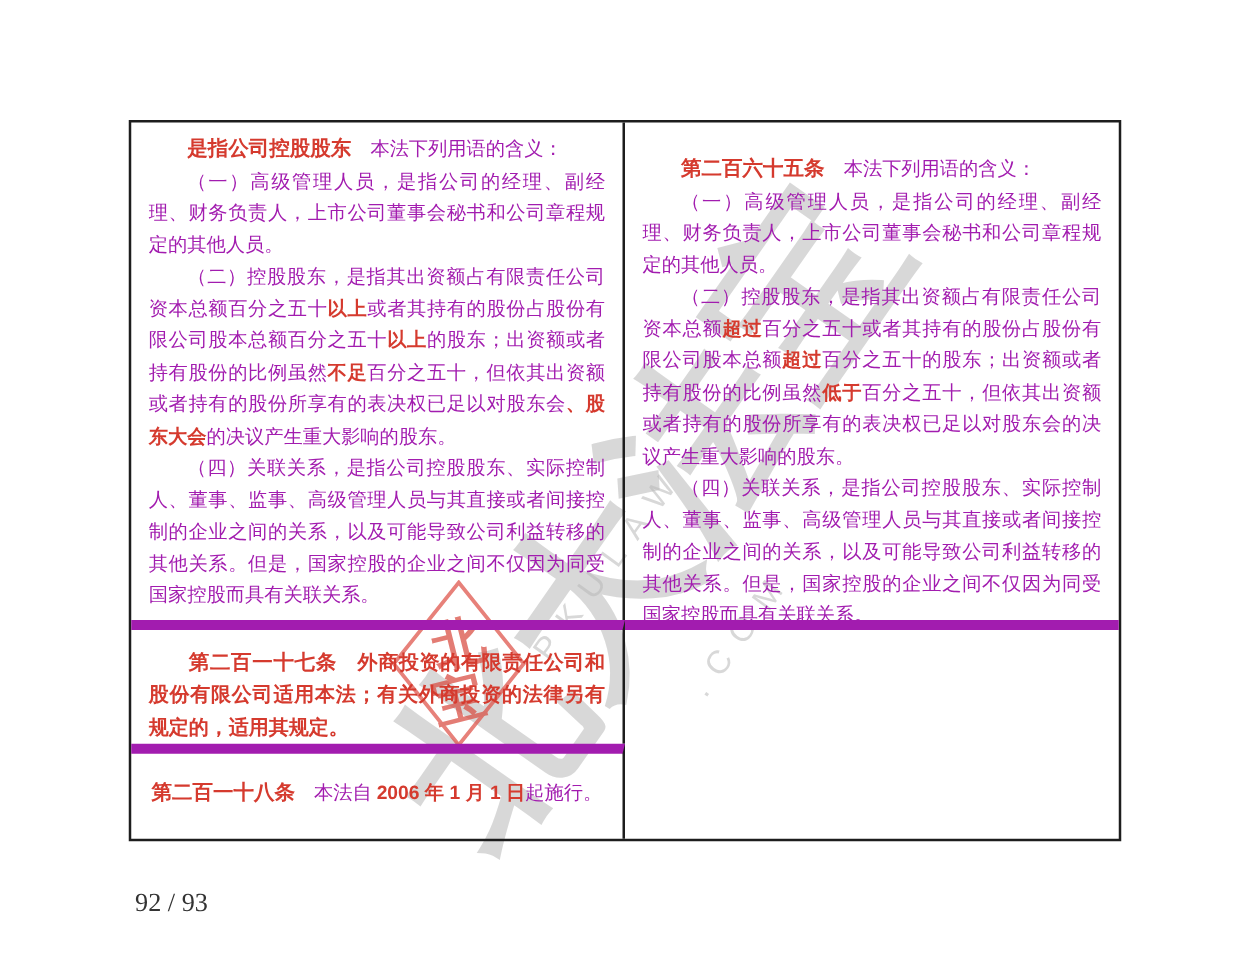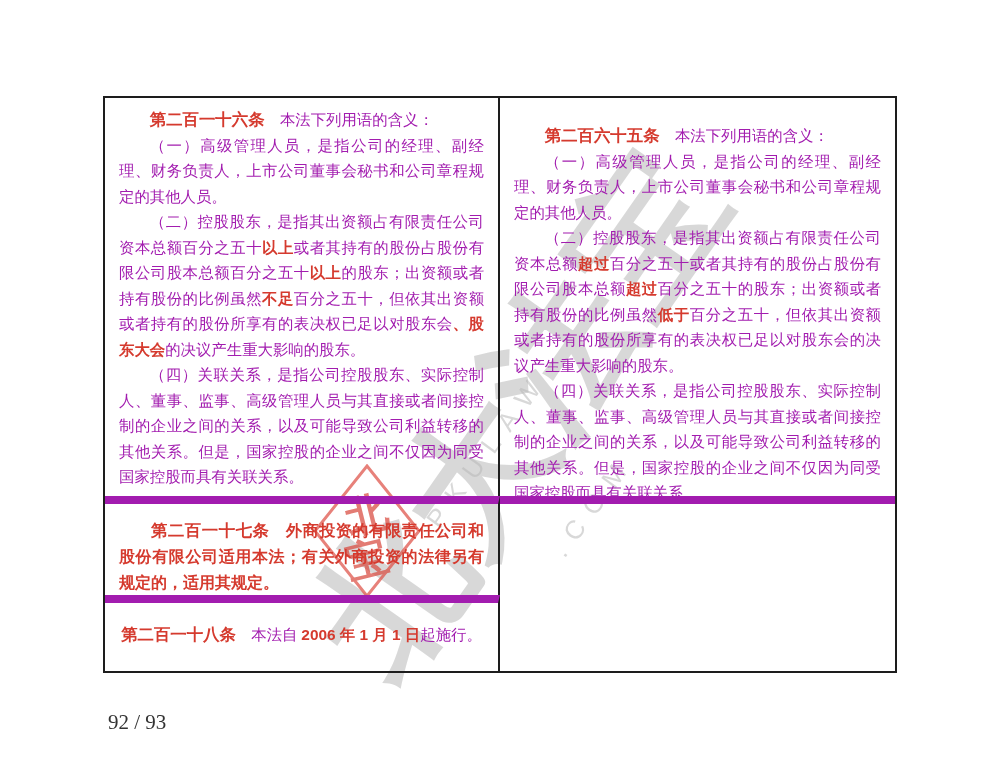--- a/index.html
+++ b/index.html
@@ -97,21 +97,21 @@
         <polygon points="54,2 106,67 54,132 2,67" fill="none" stroke="#de5147" stroke-width="3"></polygon>
       </svg>
       <div class="seal-char top">北</div>
       <div class="seal-char bottom">宝</div>
     </div>
   </div>
 
   <div class="content">
     <div class="doc-table">
         <div class="cell r0 c0">
-          <p class="para indent"><span class="run-h">第二百一十六条</span><span class="run-n">　本法下列用语的含义：</span></p>
+          <p class="para indent"><span class="run-h">是指公司控股股东</span><span class="run-n">　本法下列用语的含义：</span></p>
           <p class="para indent"><span class="run-n">（一）高级管理人员，是指公司的经理、副经理、财务负责人，上市公司董事会秘书和公司章程规定的其他人员。</span></p>
           <p class="para indent"><span class="run-n">（二）控股股东，是指其出资额占有限责任公司资本总额百分之五十</span><span class="run-r">以上</span><span class="run-n">或者其持有的股份占股份有限公司股本总额百分之五十</span><span class="run-r">以上</span><span class="run-n">的股东；出资额或者持有股份的比例虽然</span><span class="run-r">不足</span><span class="run-n">百分之五十，但依其出资额或者持有的股份所享有的表决权已足以对股东会</span><span class="run-r">、股东大会</span><span class="run-n">的决议产生重大影响的股东。</span></p>
           <p class="para indent"><span class="run-n">（四）关联关系，是指公司控股股东、实际控制人、董事、监事、高级管理人员与其直接或者间接控制的企业之间的关系，以及可能导致公司利益转移的其他关系。但是，国家控股的企业之间不仅因为同受国家控股而具有关联关系。</span></p>
         </div>
         <div class="cell r0 c1">
           <p class="para indent"><span class="run-h">第二百六十五条</span><span class="run-n">　本法下列用语的含义：</span></p>
           <p class="para indent"><span class="run-n">（一）高级管理人员，是指公司的经理、副经理、财务负责人，上市公司董事会秘书和公司章程规定的其他人员。</span></p>
           <p class="para indent"><span class="run-n">（二）控股股东，是指其出资额占有限责任公司资本总额</span><span class="run-r">超过</span><span class="run-n">百分之五十或者其持有的股份占股份有限公司股本总额</span><span class="run-r">超过</span><span class="run-n">百分之五十的股东；出资额或者持有股份的比例虽然</span><span class="run-r">低于</span><span class="run-n">百分之五十，但依其出资额或者持有的股份所享有的表决权已足以对股东会的决议产生重大影响的股东。</span></p>
           <p class="para indent"><span class="run-n">（四）关联关系，是指公司控股股东、实际控制人、董事、监事、高级管理人员与其直接或者间接控制的企业之间的关系，以及可能导致公司利益转移的其他关系。但是，国家控股的企业之间不仅因为同受国家控股而具有关联关系。</span></p>
         </div>

